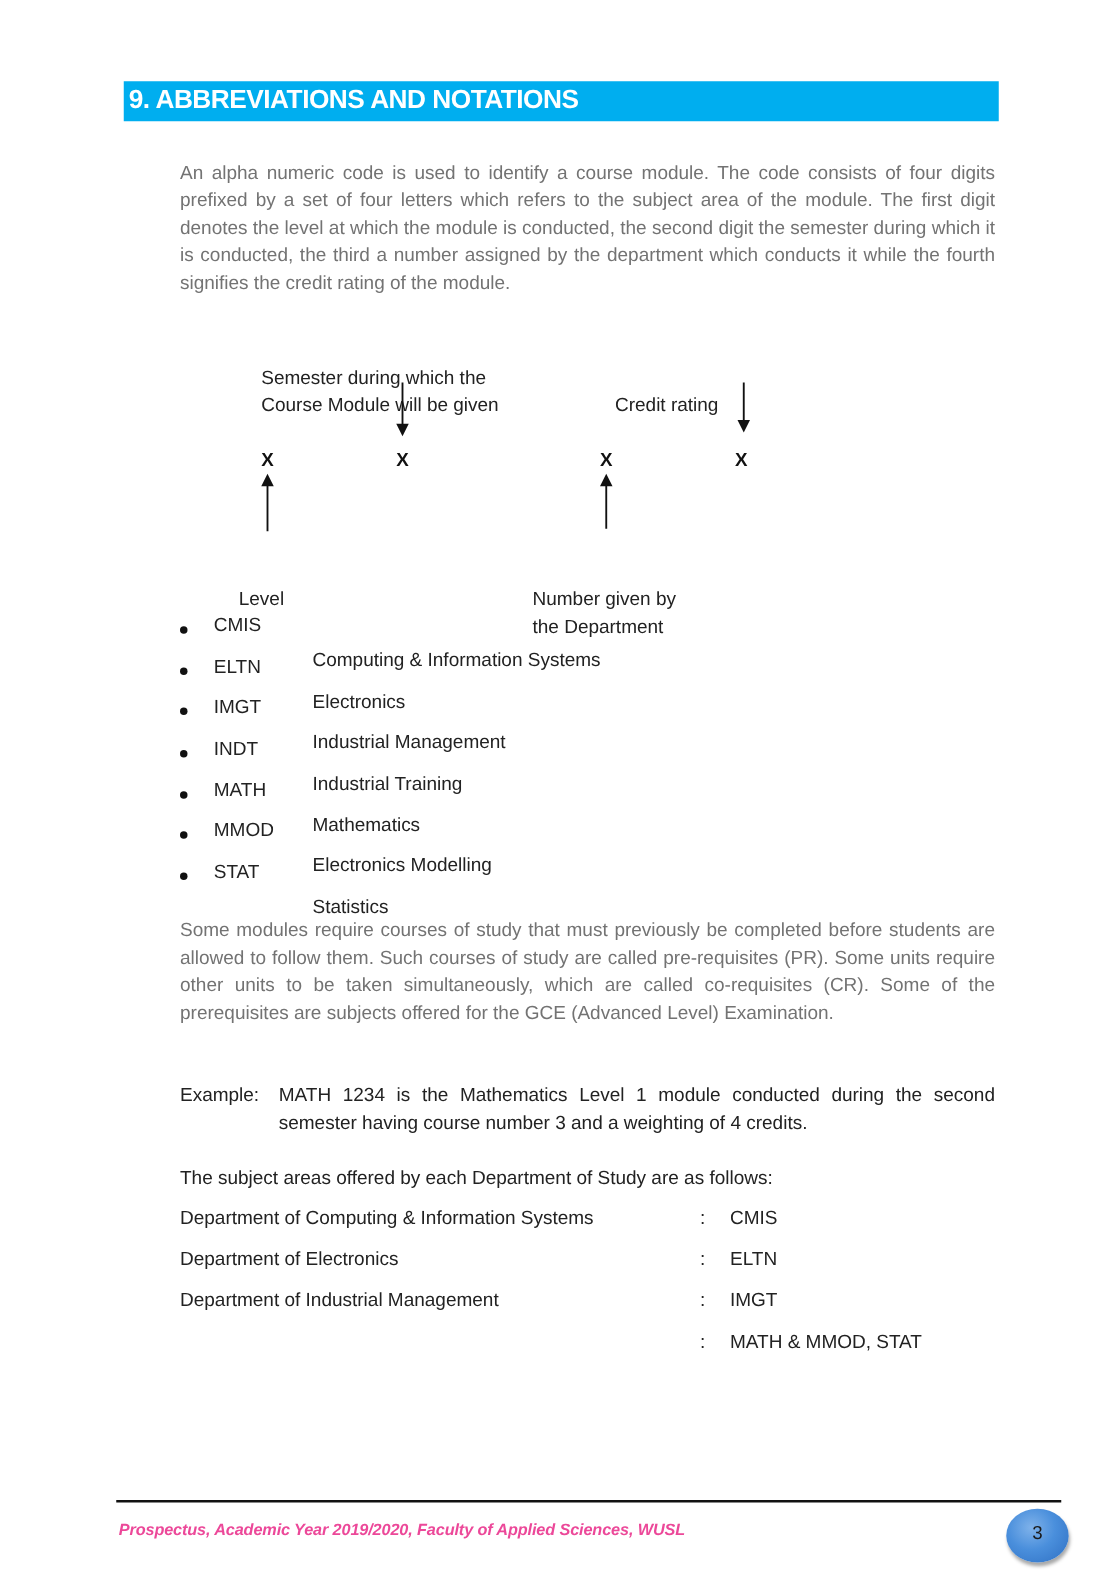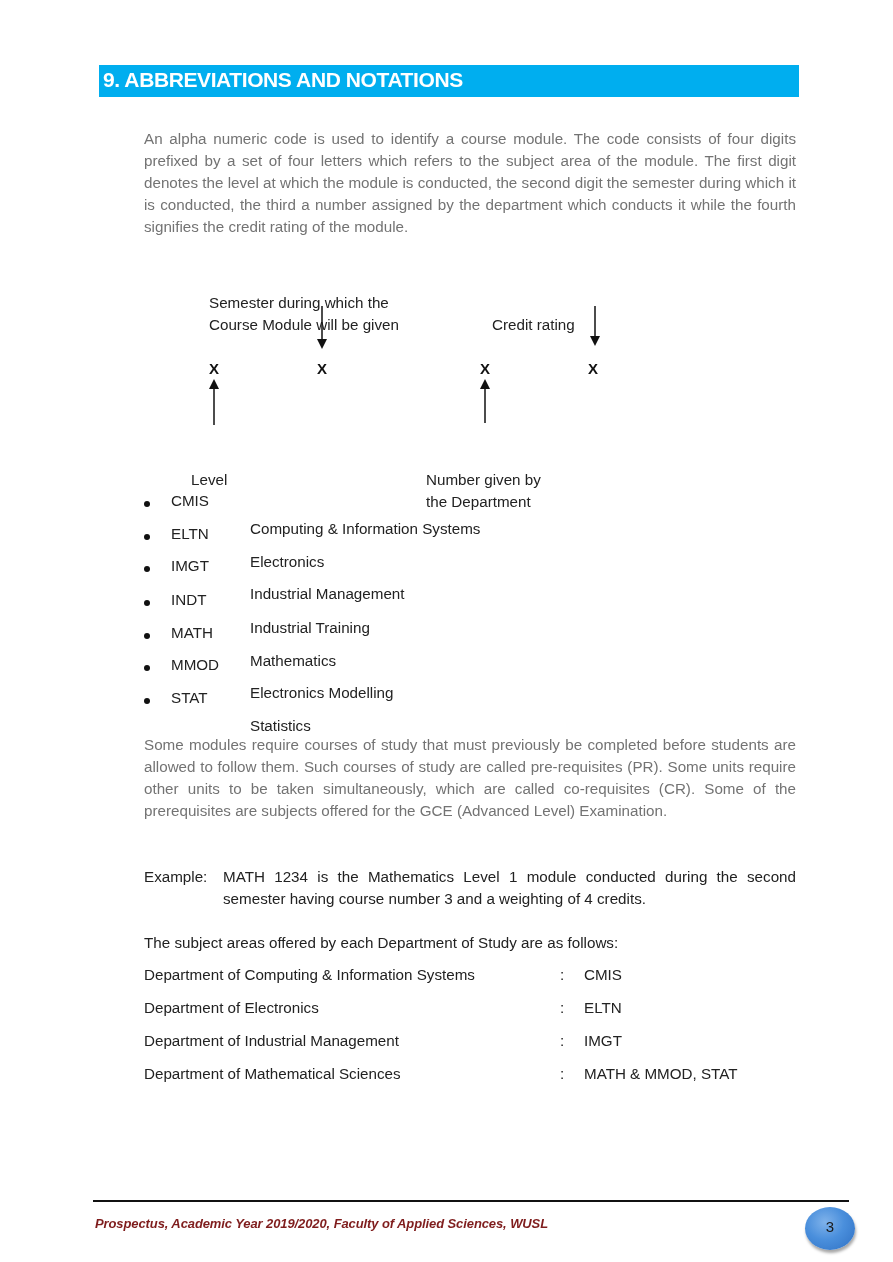--- a/index.html
+++ b/index.html
@@ -20,21 +20,21 @@
   .bullet-row .name { position:absolute; left:106px; top:0; white-space:nowrap;margin-top:28px; }
   .example-label { left:144px; top:866px; font-size:15.2px; line-height:22px; }
   .example-text { left:223px; top:866px; width:573px; font-size:15.2px; line-height:22px; text-align:justify; }
   .dept-intro { left:144px; top:932px; font-size:15.2px; line-height:22px; white-space:nowrap; }
   .dept-row { left:144px; width:660px; height:22px; font-size:15.2px; line-height:22px; }
   .dept-row .dname { position:absolute; left:0; white-space:nowrap; }
   .dept-row .colon { position:absolute; left:416px; }
   .dept-row .dcode { position:absolute; left:440px; white-space:nowrap; }
   .footer-rule { left:93px; top:1200px; width:756px; height:2px; background:#111; }
   .footer-text { left:95px; top:1216px; font-size:13px; font-style:italic; font-weight:bold;
-                 color:#7f1d1d; white-space:nowrap; letter-spacing:-0.1px; }
+                 color:#ec4899; white-space:nowrap; letter-spacing:-0.1px; }
   .page-badge { left:805px; top:1207px; width:50px; height:43px; border-radius:50%;
                 background:radial-gradient(ellipse at 40% 35%, #7fb2ea 0%, #4a8fdc 45%, #2e6fc2 100%);
                 box-shadow:1px 3px 3px rgba(0,0,0,0.35); }
   .page-badge span { position:absolute; width:100%; text-align:center; top:11px; font-size:15px; color:#1a1a1a; }
 </style>
 </head>
 <body>
 
 <div class="abs heading-bar">
   <span class="heading-text">9.  ABBREVIATIONS AND NOTATIONS</span>
@@ -130,21 +130,20 @@
     <span class="dname">Department of Electronics</span>
     <span class="colon">:</span>
     <span class="dcode">ELTN</span>
   </div>
   <div class="abs dept-row" style="top:1030px;">
     <span class="dname">Department of Industrial Management</span>
     <span class="colon">:</span>
     <span class="dcode">IMGT</span>
   </div>
   <div class="abs dept-row" style="top:1063px;">
-    <span class="dname">Department of Mathematical Sciences</span>
     <span class="colon">:</span>
     <span class="dcode">MATH &amp; MMOD, STAT</span>
   </div>
 </div>
 
 <div class="abs footer-rule"></div>
 <div class="abs footer-text">Prospectus, Academic Year 2019/2020, Faculty of Applied Sciences, WUSL</div>
 <div class="abs page-badge">
   <span>3</span>
 </div>

